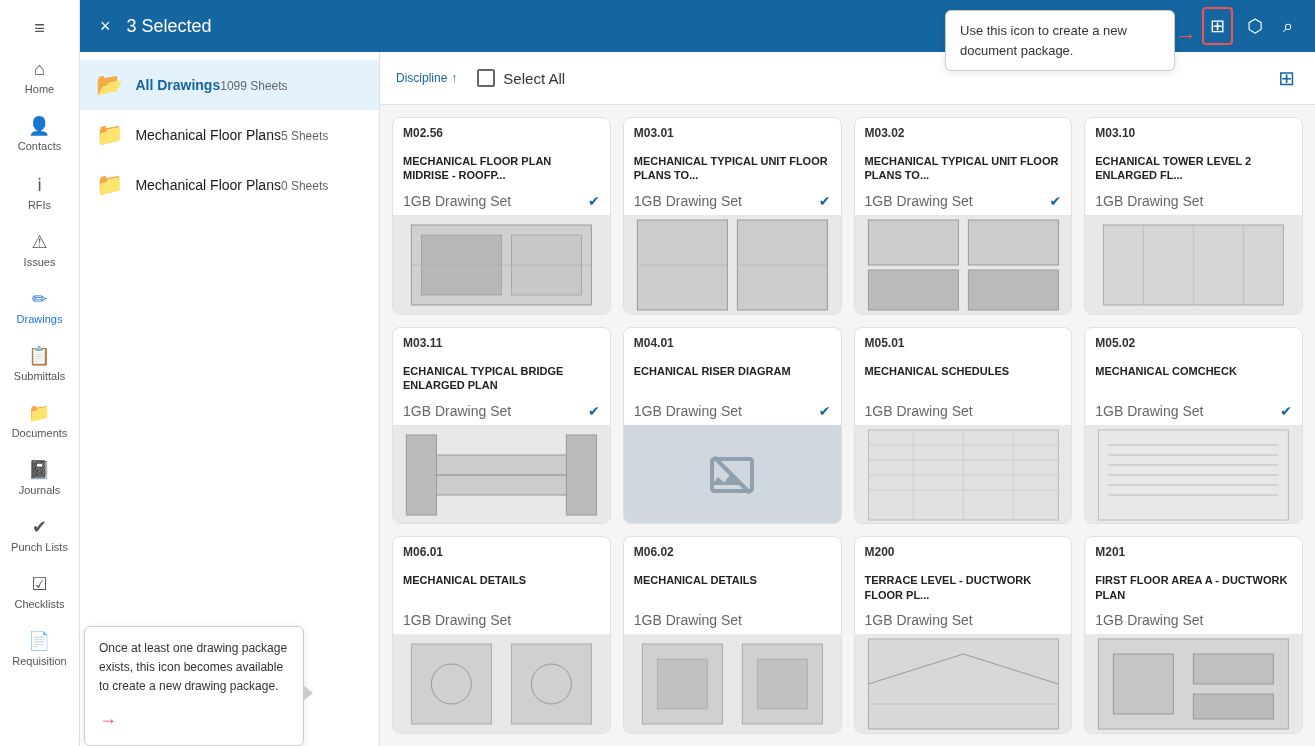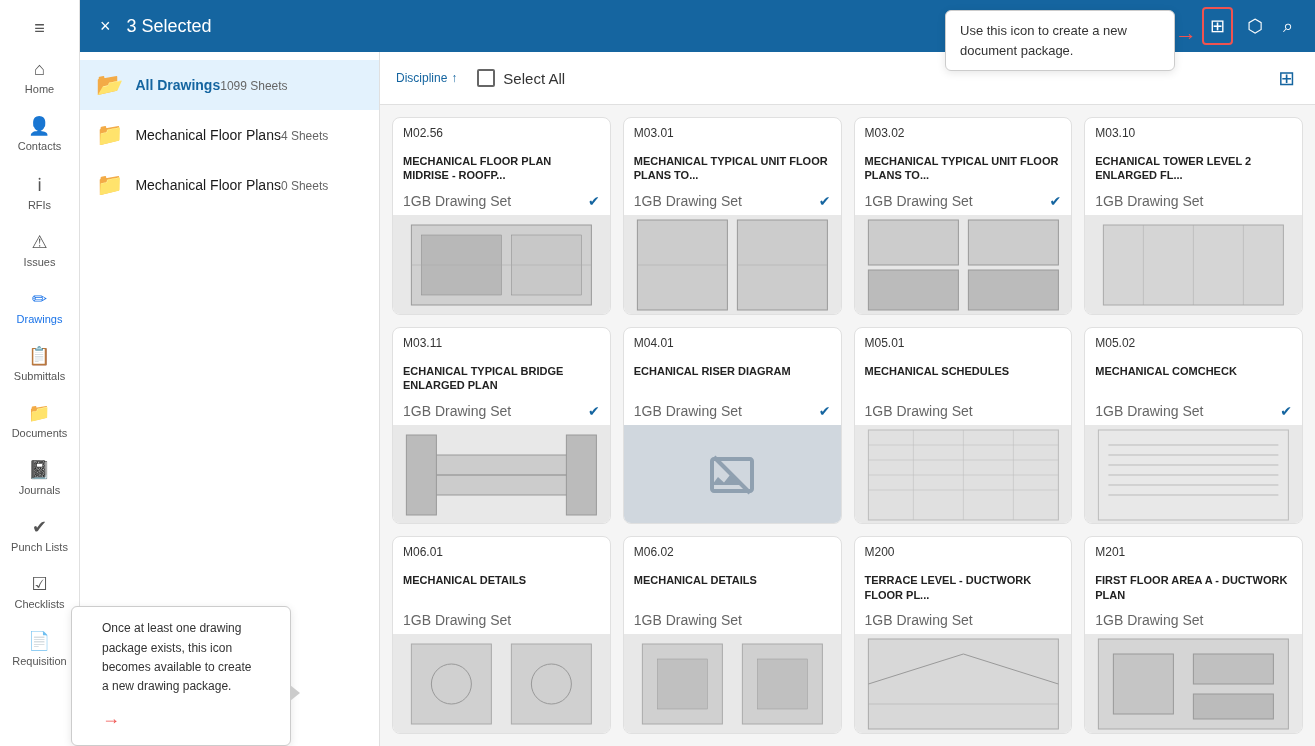--- a/index.html
+++ b/index.html
@@ -211,21 +211,21 @@
       overflow: hidden;
       border: 1px solid #e0e0e0;
       cursor: pointer;
     }
 
     .card-header {
       padding: 8px 10px 4px;
     }
     .card-code {
       font-size: 12px;
-      font-weight: 400;
+      font-weight: 700;
       color: #333;
     }
     .card-title {
       font-size: 11px;
       font-weight: 600;
       color: #222;
       line-height: 1.3;
       margin-top: 14px;
       min-height: 32px;
     }
@@ -250,26 +250,26 @@
       display: flex;
       align-items: center;
       justify-content: center;
       overflow: hidden;
       position: relative;
     }
 
     
     .bottom-tooltip {
       position: absolute;
-      left: 71px;
+      left: 84px;
       bottom: 0;
       background: #fff;
       border: 1px solid #ccc;
       border-radius: 6px;
-      padding: 12px 30px;
+      padding: 12px 14px;
       font-size: 12px;
       line-height: 1.6;
       color: #333;
       max-width: 220px;
       box-shadow: 0 2px 8px rgba(0,0,0,0.1);
       z-index: 200;
     }
     .bottom-tooltip::after {
       content: '';
       position: absolute;
@@ -385,21 +385,21 @@
         <span class="folder-icon">📂</span>
         <div class="folder-info">
           <span class="folder-name active-text">All Drawings</span>
           <span class="folder-sheets">1099 Sheets</span>
         </div>
       </div>
       <div class="folder-item">
         <span class="folder-icon">📁</span>
         <div class="folder-info">
           <span class="folder-name">Mechanical Floor Plans</span>
-          <span class="folder-sheets">4 Sheets</span>
+          <span class="folder-sheets">5 Sheets</span>
         </div>
       </div>
       <div class="folder-item">
         <span class="folder-icon">📁</span>
         <div class="folder-info">
           <span class="folder-name">Mechanical Floor Plans</span>
           <span class="folder-sheets">0 Sheets</span>
         </div>
       </div>
 

